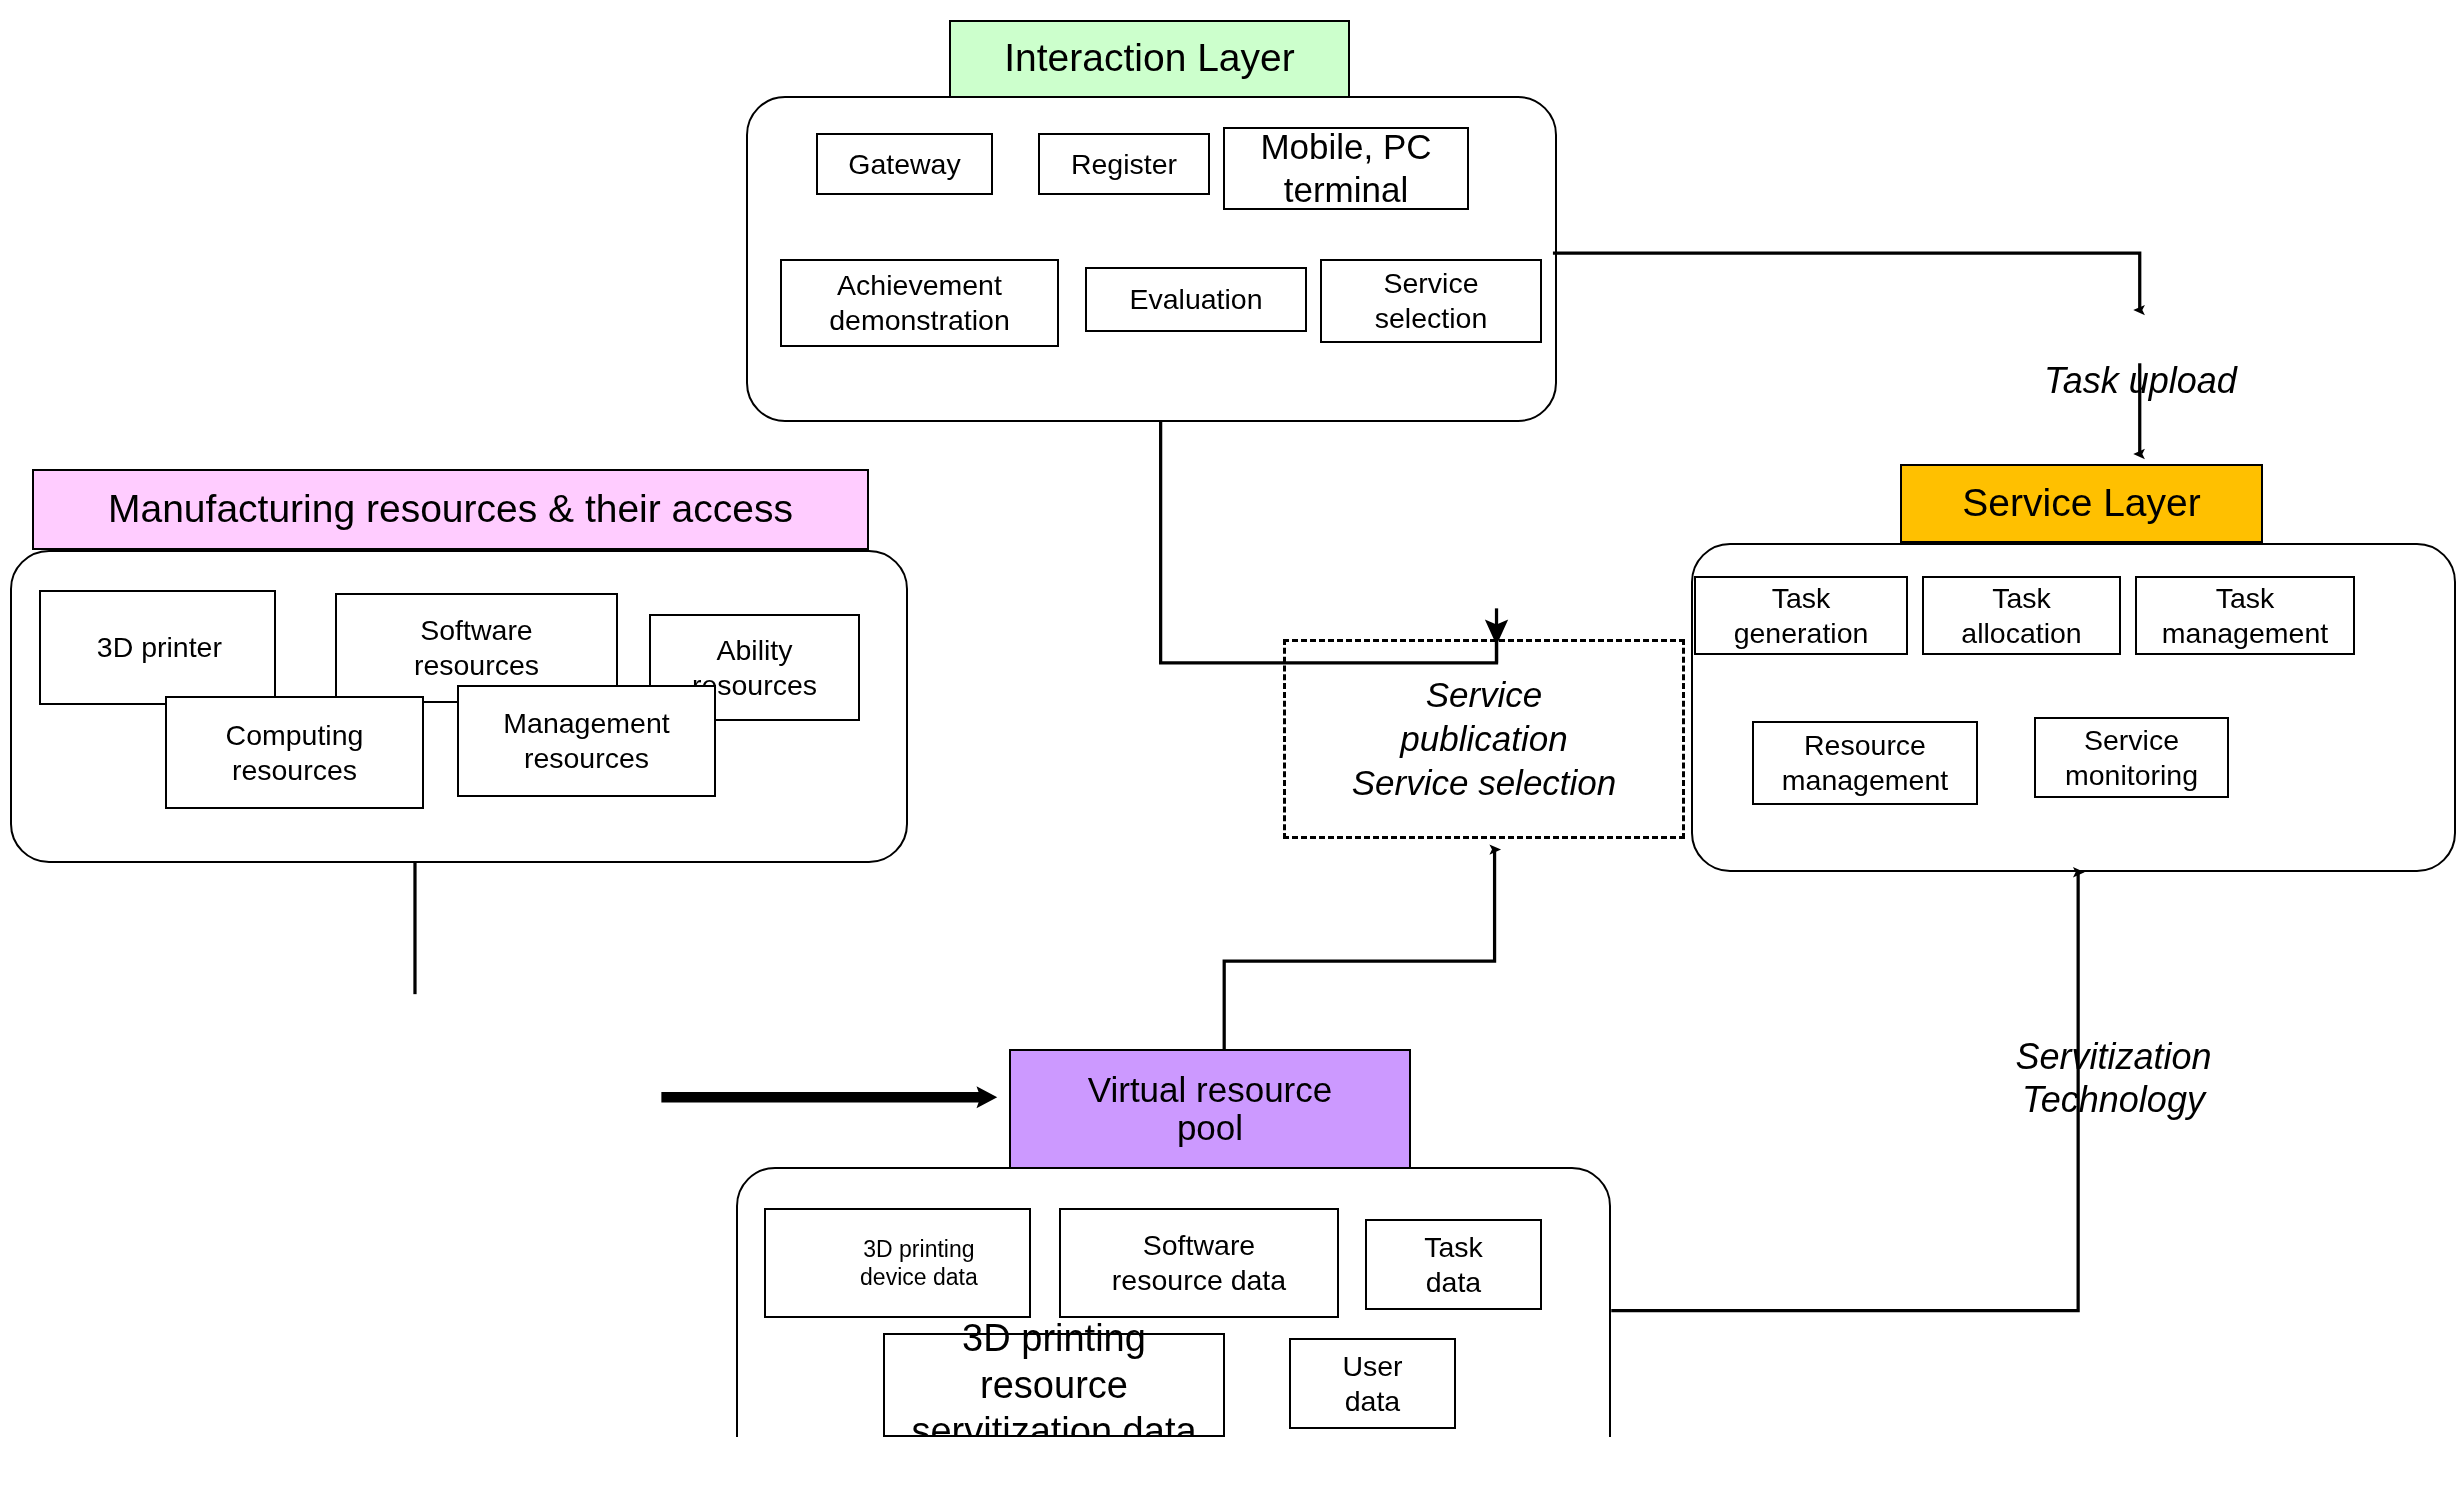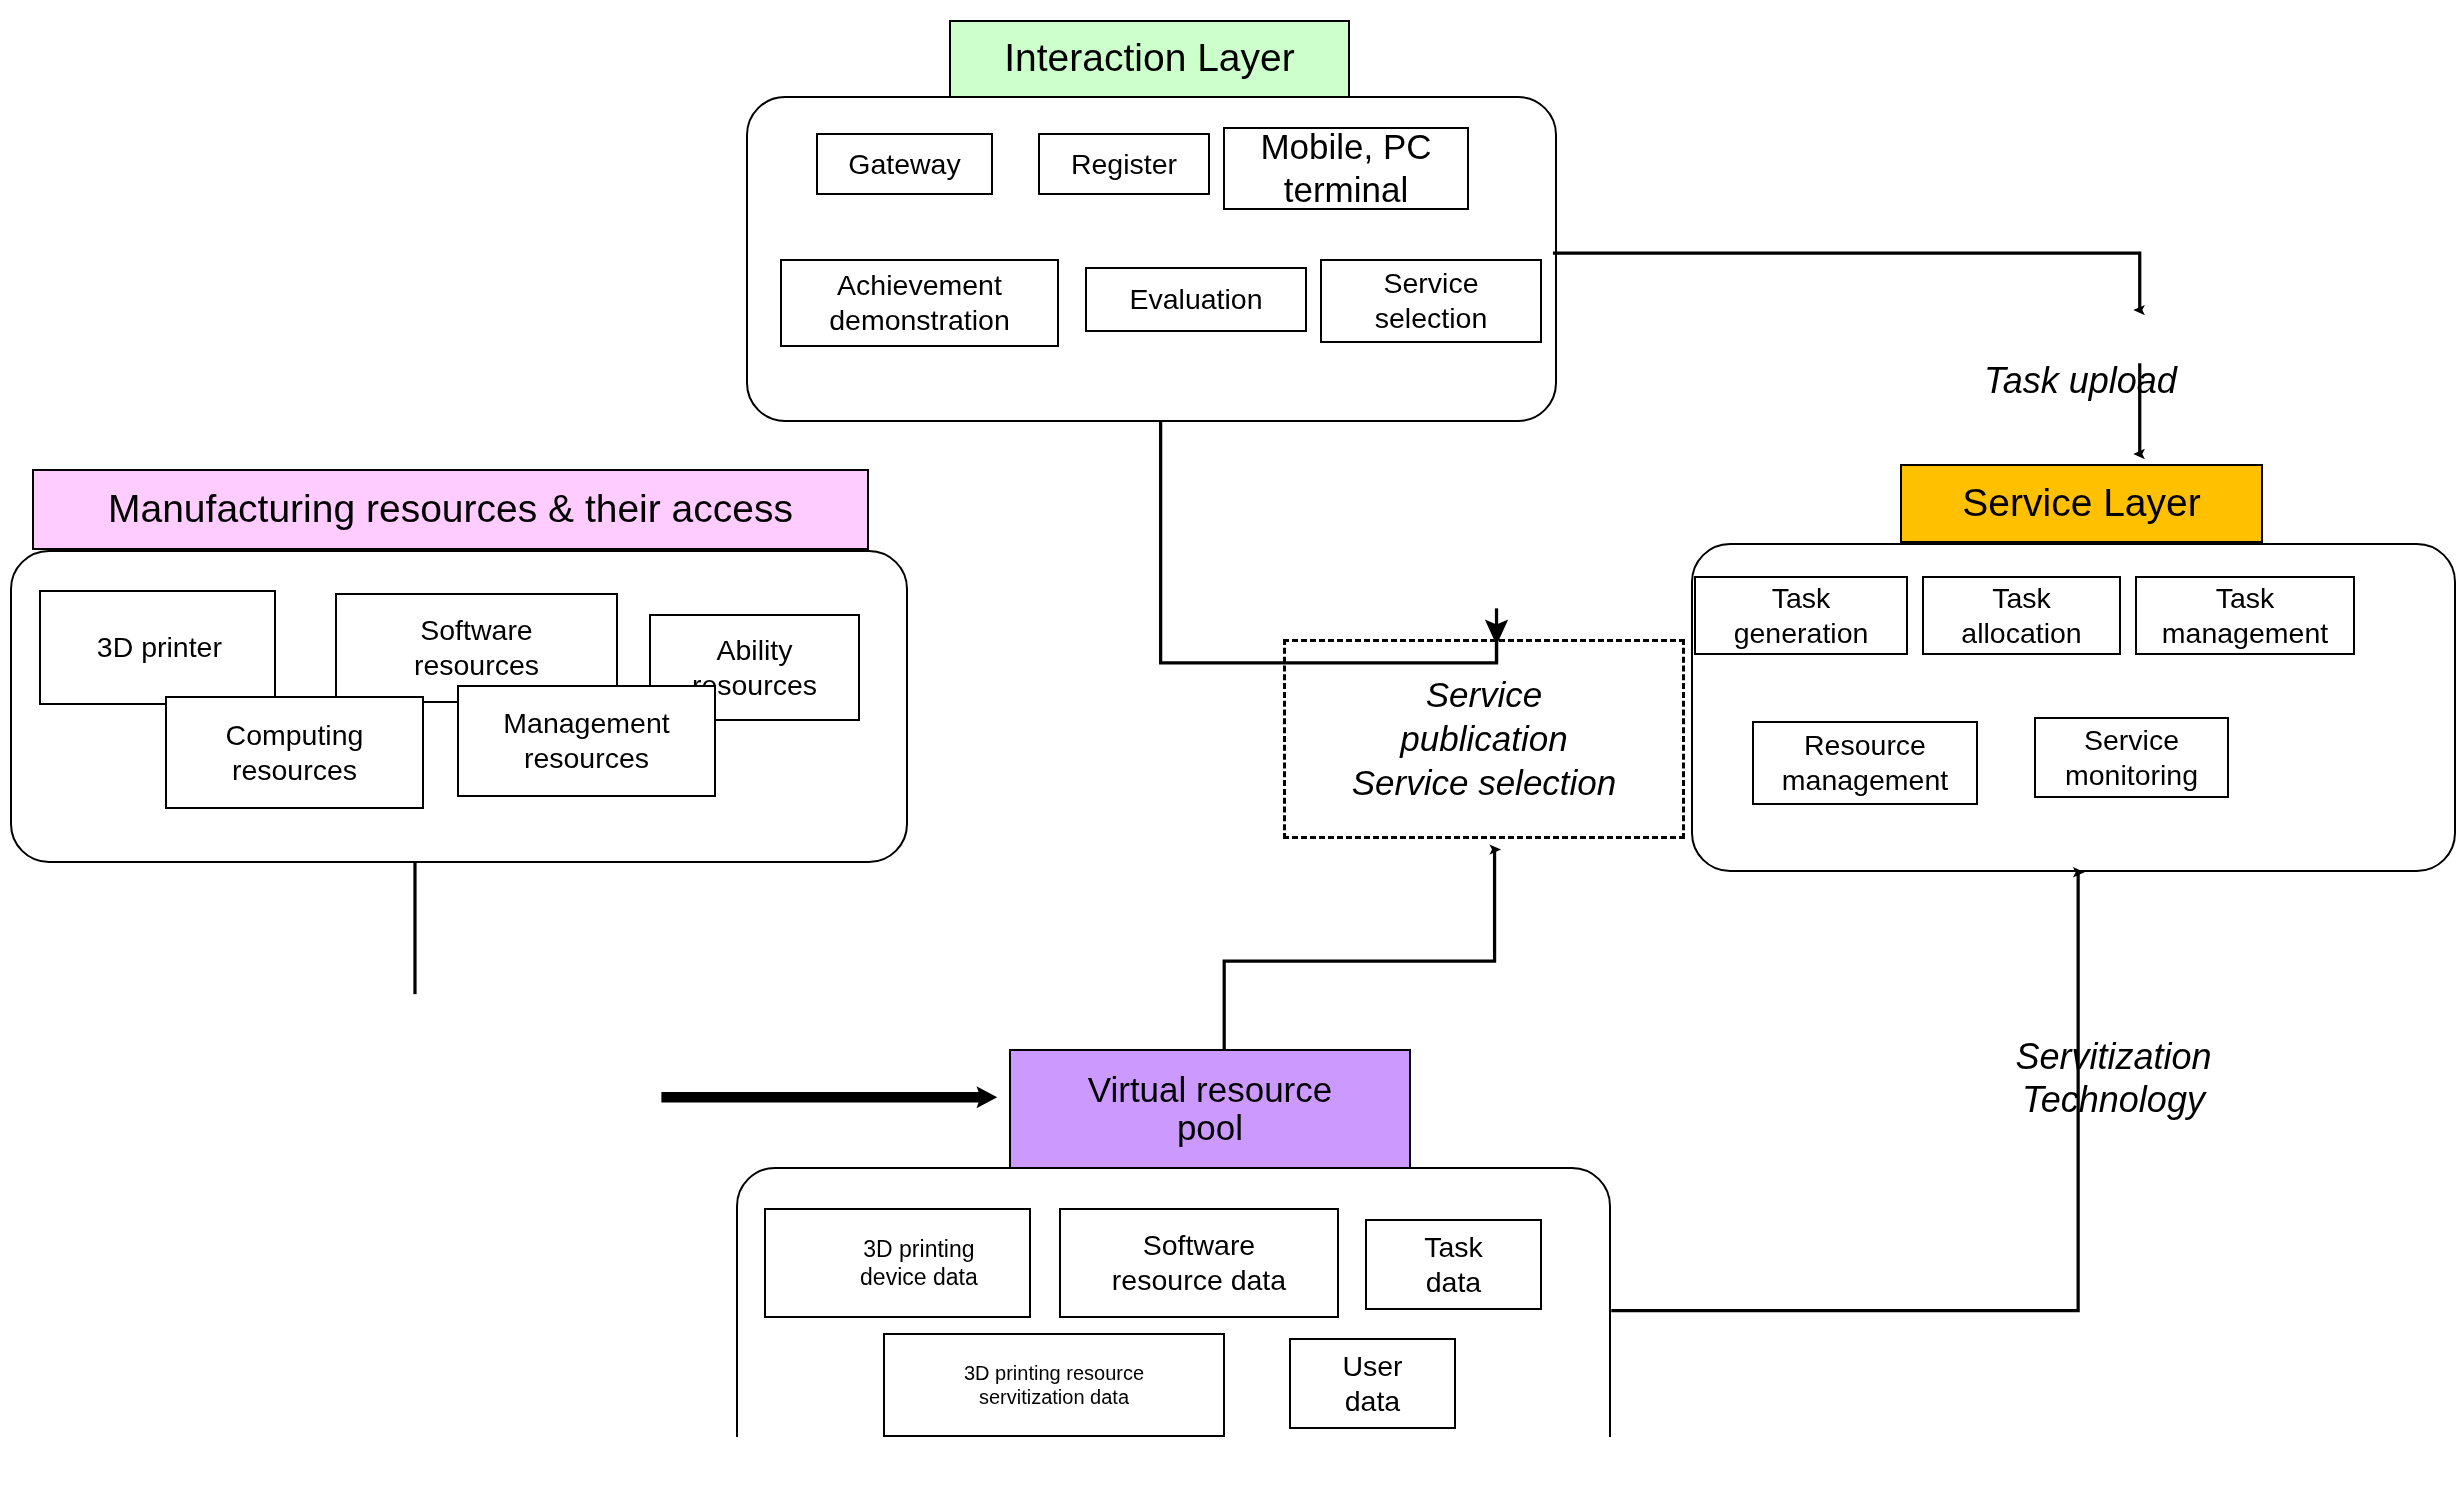--- a/index.html
+++ b/index.html
@@ -242,30 +242,30 @@
 device data</span>
   </div>
   <div class="cell" style="left:1059px; top:1208px; width:280px; height:110px; font-size:28.5px;">
     <span style="white-space:pre-line;">Software
 resource data</span>
   </div>
   <div class="cell" style="left:1365px; top:1219px; width:177px; height:91px; font-size:28.5px;">
     <span style="white-space:pre-line;">Task
 data</span>
   </div>
-  <div class="cell" style="left:883px; top:1333px; width:342px; height:104px; font-size:20px;">
+  <div class="cell" style="left:883px; top:1333px; width:342px; height:104px; font-size:38px;">
     <span style="white-space:pre-line;">3D printing resource
 servitization data</span>
   </div>
   <div class="cell" style="left:1289px; top:1338px; width:167px; height:91px; font-size:28.5px;">
     <span style="white-space:pre-line;">User
 data</span>
   </div>
 
-  <div class="edge-label" style="left:1928px; top:316px; width:305px; font-size:36px;">
+  <div class="edge-label" style="left:1988px; top:316px; width:305px; font-size:36px;">
     <span>Task upload</span>
   </div>
 
   <div class="edge-label" style="left:1958px; top:992px; width:311px; font-size:36px;">
     <span>Servitization
 Technology</span>
   </div>
 
 </div>
 

